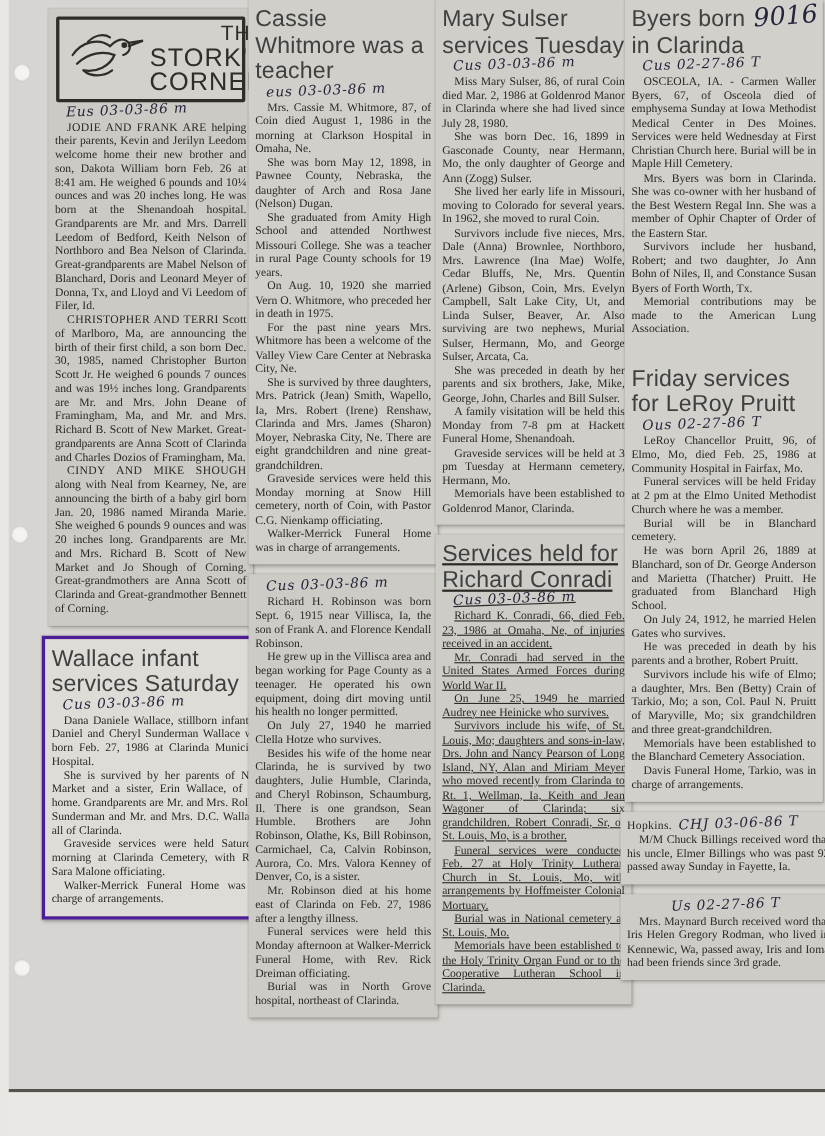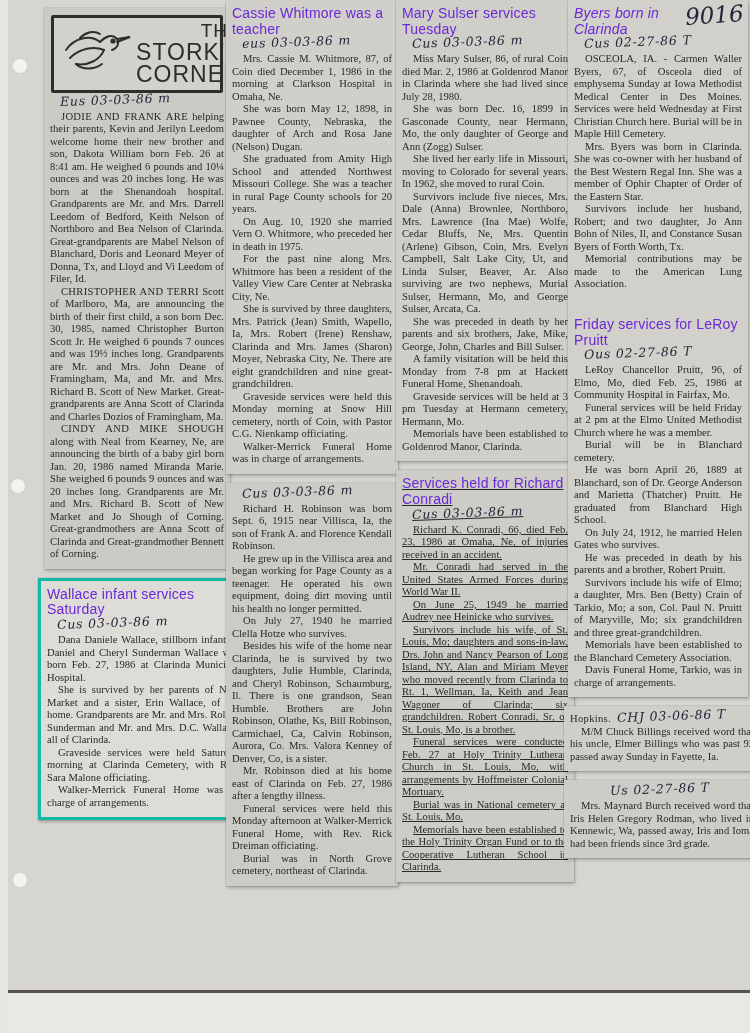--- a/index.html
+++ b/index.html
@@ -22,25 +22,25 @@
     position:absolute;width:16px;height:16px;border-radius:50%;
     background:#f4f3f0;box-shadow:inset 0 0 2px rgba(0,0,0,.35);
   }
   .col{position:absolute;top:0;}
   .clip{
     background:#cdccc7;
     padding:6px 6px 8px 6px;
     box-shadow:0 0 0 1px rgba(0,0,0,.07), 1px 2px 3px rgba(0,0,0,.22);
     margin-bottom:9px;
   }
-  .clip.bright{background:#dedcd7;border:3px solid #14b8a6;}
+  .clip.bright{background:#dedcd7;border:3px solid #4c1d95;}
   .headline{
     font-family:"Liberation Sans", sans-serif;
-    font-weight:400;font-size:14px;line-height:1.12;
-    color:#6d28d9;letter-spacing:.2px;margin:0 0 2px 0;
+    font-weight:400;font-size:21px;line-height:1.12;
+    color:#404040;letter-spacing:.2px;margin:0 0 2px 0;
   }
   .hand{
     font-family:"DejaVu Serif", serif;font-style:italic;
     font-size:12.5px;color:#27243a;letter-spacing:.8px;
     transform:rotate(-2deg);transform-origin:left center;
     display:block;margin:-3px 0 2px 10px;white-space:nowrap;
   }
   .hand.inline{display:inline-block;margin:0 0 0 6px;}
   .para{
     font-size:10.6px;line-height:12.5px;text-align:justify;
@@ -114,39 +114,39 @@
     <p class="para">Graveside services were held Saturday morning at Clarinda Cemetery, with Rev. Sara Malone officiating.</p>
     <p class="para">Walker-Merrick Funeral Home was in charge of arrangements.</p>
   </div>
 </div>
 
 <div class="col" style="left:226px;width:172px;top:0;">
 
   <div class="clip" style="background:#d0cfca;">
     <h2 class="headline">Cassie Whitmore was a teacher</h2>
     <span class="hand">eus 03-03-86 m</span>
-    <p class="para">Mrs. Cassie M. Whitmore, 87, of Coin died December 1, 1986 in the morning at Clarkson Hospital in Omaha, Ne.</p>
+    <p class="para">Mrs. Cassie M. Whitmore, 87, of Coin died August 1, 1986 in the morning at Clarkson Hospital in Omaha, Ne.</p>
     <p class="para">She was born May 12, 1898, in Pawnee County, Nebraska, the daughter of Arch and Rosa Jane (Nelson) Dugan.</p>
-    <p class="para">She graduated from Amity High School and attended Northwest Missouri College. She was a teacher in rural Page County schools for 20 years.</p>
+    <p class="para">She graduated from Amity High School and attended Northwest Missouri College. She was a teacher in rural Page County schools for 19 years.</p>
     <p class="para">On Aug. 10, 1920 she married Vern O. Whitmore, who preceded her in death in 1975.</p>
-    <p class="para">For the past nine along Mrs. Whitmore has been a resident of the Valley View Care Center at Nebraska City, Ne.</p>
+    <p class="para">For the past nine years Mrs. Whitmore has been a welcome of the Valley View Care Center at Nebraska City, Ne.</p>
     <p class="para">She is survived by three daughters, Mrs. Patrick (Jean) Smith, Wapello, Ia, Mrs. Robert (Irene) Renshaw, Clarinda and Mrs. James (Sharon) Moyer, Nebraska City, Ne. There are eight grandchildren and nine great-grandchildren.</p>
     <p class="para">Graveside services were held this Monday morning at Snow Hill cemetery, north of Coin, with Pastor C.G. Nienkamp officiating.</p>
     <p class="para">Walker-Merrick Funeral Home was in charge of arrangements.</p>
   </div>
 
   <div class="clip" style="background:#cccbc6;">
     <span class="hand">Cus 03-03-86 m</span>
     <p class="para">Richard H. Robinson was born Sept. 6, 1915 near Villisca, Ia, the son of Frank A. and Florence Kendall Robinson.</p>
     <p class="para">He grew up in the Villisca area and began working for Page County as a teenager. He operated his own equipment, doing dirt moving until his health no longer permitted.</p>
     <p class="para">On July 27, 1940 he married Clella Hotze who survives.</p>
     <p class="para">Besides his wife of the home near Clarinda, he is survived by two daughters, Julie Humble, Clarinda, and Cheryl Robinson, Schaumburg, Il. There is one grandson, Sean Humble. Brothers are John Robinson, Olathe, Ks, Bill Robinson, Carmichael, Ca, Calvin Robinson, Aurora, Co. Mrs. Valora Kenney of Denver, Co, is a sister.</p>
     <p class="para">Mr. Robinson died at his home east of Clarinda on Feb. 27, 1986 after a lengthy illness.</p>
     <p class="para">Funeral services were held this Monday afternoon at Walker-Merrick Funeral Home, with Rev. Rick Dreiman officiating.</p>
-    <p class="para">Burial was in North Grove cemetery, northeast of Clarinda.</p>
+    <p class="para">Burial was in North Grove hospital, northeast of Clarinda.</p>
   </div>
 </div>
 
 <div class="col" style="left:396px;width:178px;top:0;">
 
   <div class="clip" style="background:#cfcec9;">
     <h2 class="headline">Mary Sulser services Tuesday</h2>
     <span class="hand">Cus 03-03-86 m</span>
     <p class="para">Miss Mary Sulser, 86, of rural Coin died Mar. 2, 1986 at Goldenrod Manor in Clarinda where she had lived since July 28, 1980.</p>
     <p class="para">She was born Dec. 16, 1899 in Gasconade County, near Hermann, Mo, the only daughter of George and Ann (Zogg) Sulser.</p>
@@ -168,21 +168,21 @@
     <p class="para">Funeral services were conducted Feb. 27 at Holy Trinity Lutheran Church in St. Louis, Mo, with arrangements by Hoffmeister Colonial Mortuary.</p>
     <p class="para">Burial was in National cemetery at St. Louis, Mo.</p>
     <p class="para">Memorials have been established to the Holy Trinity Organ Fund or to the Cooperative Lutheran School in Clarinda.</p>
   </div>
 </div>
 
 <div class="col" style="left:568px;width:180px;top:0;">
 
   <div class="clip" style="background:#d1d0cb;position:relative;">
     <span class="pagenum">9016</span>
-    <h2 class="headline" style="width:110px;font-style:italic;">Byers born in Clarinda</h2>
+    <h2 class="headline" style="width:110px;">Byers born in Clarinda</h2>
     <span class="hand">Cus 02-27-86 T</span>
     <p class="para">OSCEOLA, IA. - Carmen Waller Byers, 67, of Osceola died of emphysema Sunday at Iowa Methodist Medical Center in Des Moines. Services were held Wednesday at First Christian Church here. Burial will be in Maple Hill Cemetery.</p>
     <p class="para">Mrs. Byers was born in Clarinda. She was co-owner with her husband of the Best Western Regal Inn. She was a member of Ophir Chapter of Order of the Eastern Star.</p>
     <p class="para">Survivors include her husband, Robert; and two daughter, Jo Ann Bohn of Niles, Il, and Constance Susan Byers of Forth Worth, Tx.</p>
     <p class="para">Memorial contributions may be made to the American Lung Association.</p>
     <div class="gap-lg"></div>
     <h2 class="headline">Friday services for LeRoy Pruitt</h2>
     <span class="hand">Ous 02-27-86 T</span>
     <p class="para">LeRoy Chancellor Pruitt, 96, of Elmo, Mo, died Feb. 25, 1986 at Community Hospital in Fairfax, Mo.</p>
     <p class="para">Funeral services will be held Friday at 2 pm at the Elmo United Methodist Church where he was a member.</p>

